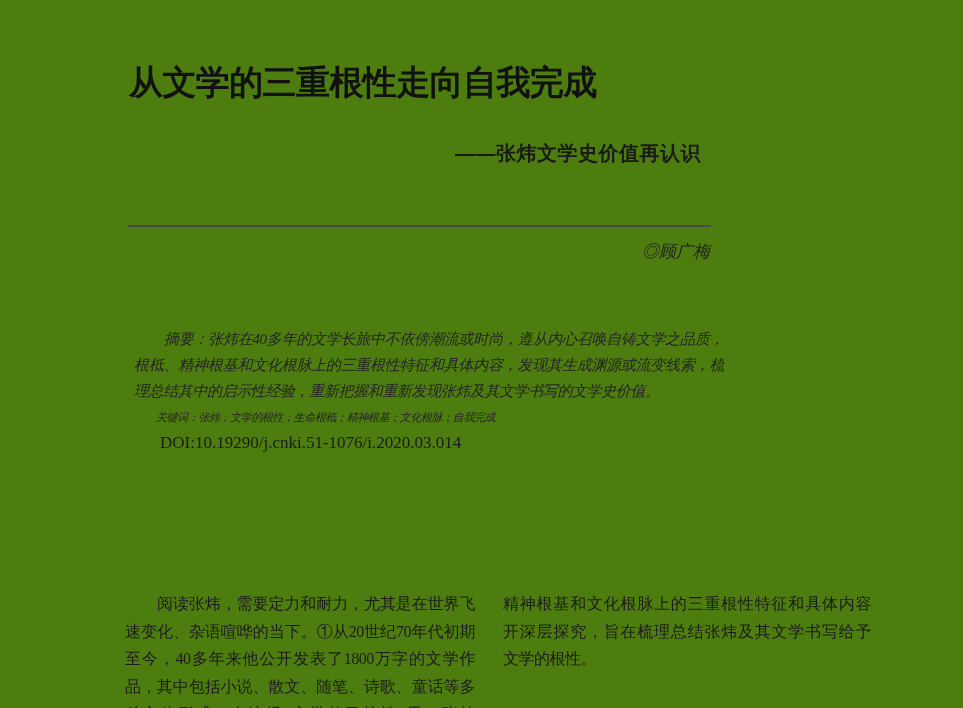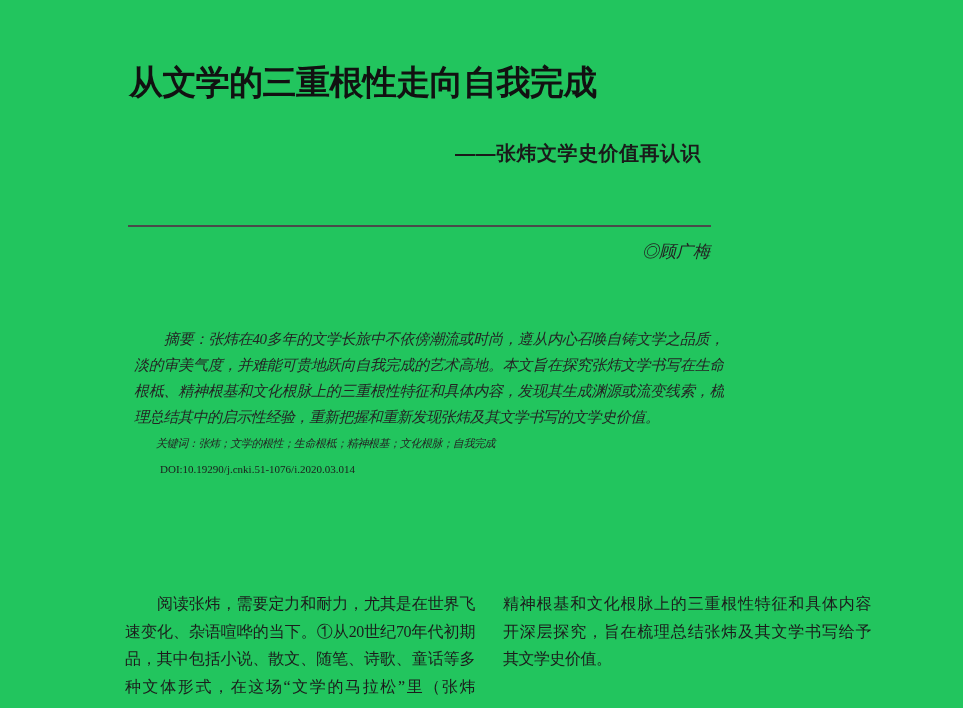--- a/index.html
+++ b/index.html
@@ -4,21 +4,21 @@
 <style>
   html, body {
     margin: 0;
     padding: 0;
     background: #ffffff;
   }
   .page {
     position: relative;
     width: 963px;
     height: 708px;
-    background: #22c55e;
+    background: #4d7c0f;
     overflow: hidden;
     color: #1c1c1c;
     font-family: "Liberation Serif", serif;
   }
   .article-title {
     position: absolute;
     left: 129px;
     top: 64px;
     margin: 0;
     font-size: 34px;
@@ -89,21 +89,21 @@
     font-size: 11px;
     font-style: italic;
     letter-spacing: -0.4px;
     line-height: 26px;
     height: 26px;
     text-indent: 2em;
     color: #242424;
     white-space: nowrap;
   }
   .doi-line {
-    font-size: 11px;
+    font-size: 17px;
     font-style: normal;
     line-height: 26px;
     height: 26px;
     margin-left: 26px;
     color: #1c1c1c;
     font-family: "Liberation Serif", serif;
     letter-spacing: 0;
   }
   .body-column {
     position: absolute;
@@ -135,33 +135,33 @@
   <h1 class="article-title">从文学的三重根性走向自我完成</h1>
 
   <div class="article-subtitle">——张炜文学史价值再认识</div>
 
   <div class="title-divider"></div>
 
   <div class="author-name">◎顾广梅</div>
 
   <div class="abstract-block">
     <div class="abstract-line jline indent2">摘要：张炜在40多年的文学长旅中不依傍潮流或时尚，遵从内心召唤自铸文学之品质，</div>
-    <div class="abstract-line jline">淡的审美气度，并难能可贵地跃向自我完成的艺术高地。本文旨在探究张炜文学书写在生命</div>
     <div class="abstract-line jline">根柢、精神根基和文化根脉上的三重根性特征和具体内容，发现其生成渊源或流变线索，梳</div>
     <div class="abstract-line">理总结其中的启示性经验，重新把握和重新发现张炜及其文学书写的文学史价值。</div>
     <div class="keywords-line">关键词：张炜；文学的根性；生命根柢；精神根基；文化根脉；自我完成</div>
     <div class="doi-line">DOI:10.19290/j.cnki.51-1076/i.2020.03.014</div>
   </div>
 
   <div class="body-column left">
     <div class="body-line jline indent2">阅读张炜，需要定力和耐力，尤其是在世界飞</div>
     <div class="body-line jline">速变化、杂语喧哗的当下。①从20世纪70年代初期</div>
+    <div class="body-line jline">至今，40多年来他公开发表了1800万字的文学作</div>
     <div class="body-line jline">品，其中包括小说、散文、随笔、诗歌、童话等多</div>
     <div class="body-line jline">种文体形式，在这场“文学的马拉松”里（张炜</div>
   </div>
 
   <div class="body-column right">
     <div class="body-line jline">精神根基和文化根脉上的三重根性特征和具体内容</div>
     <div class="body-line jline">开深层探究，旨在梳理总结张炜及其文学书写给予</div>
-    <div class="body-line">其文学史价值。</div>
+    <div class="body-line">文学的根性。</div>
   </div>
 
 </div>
 
 </body></html>

